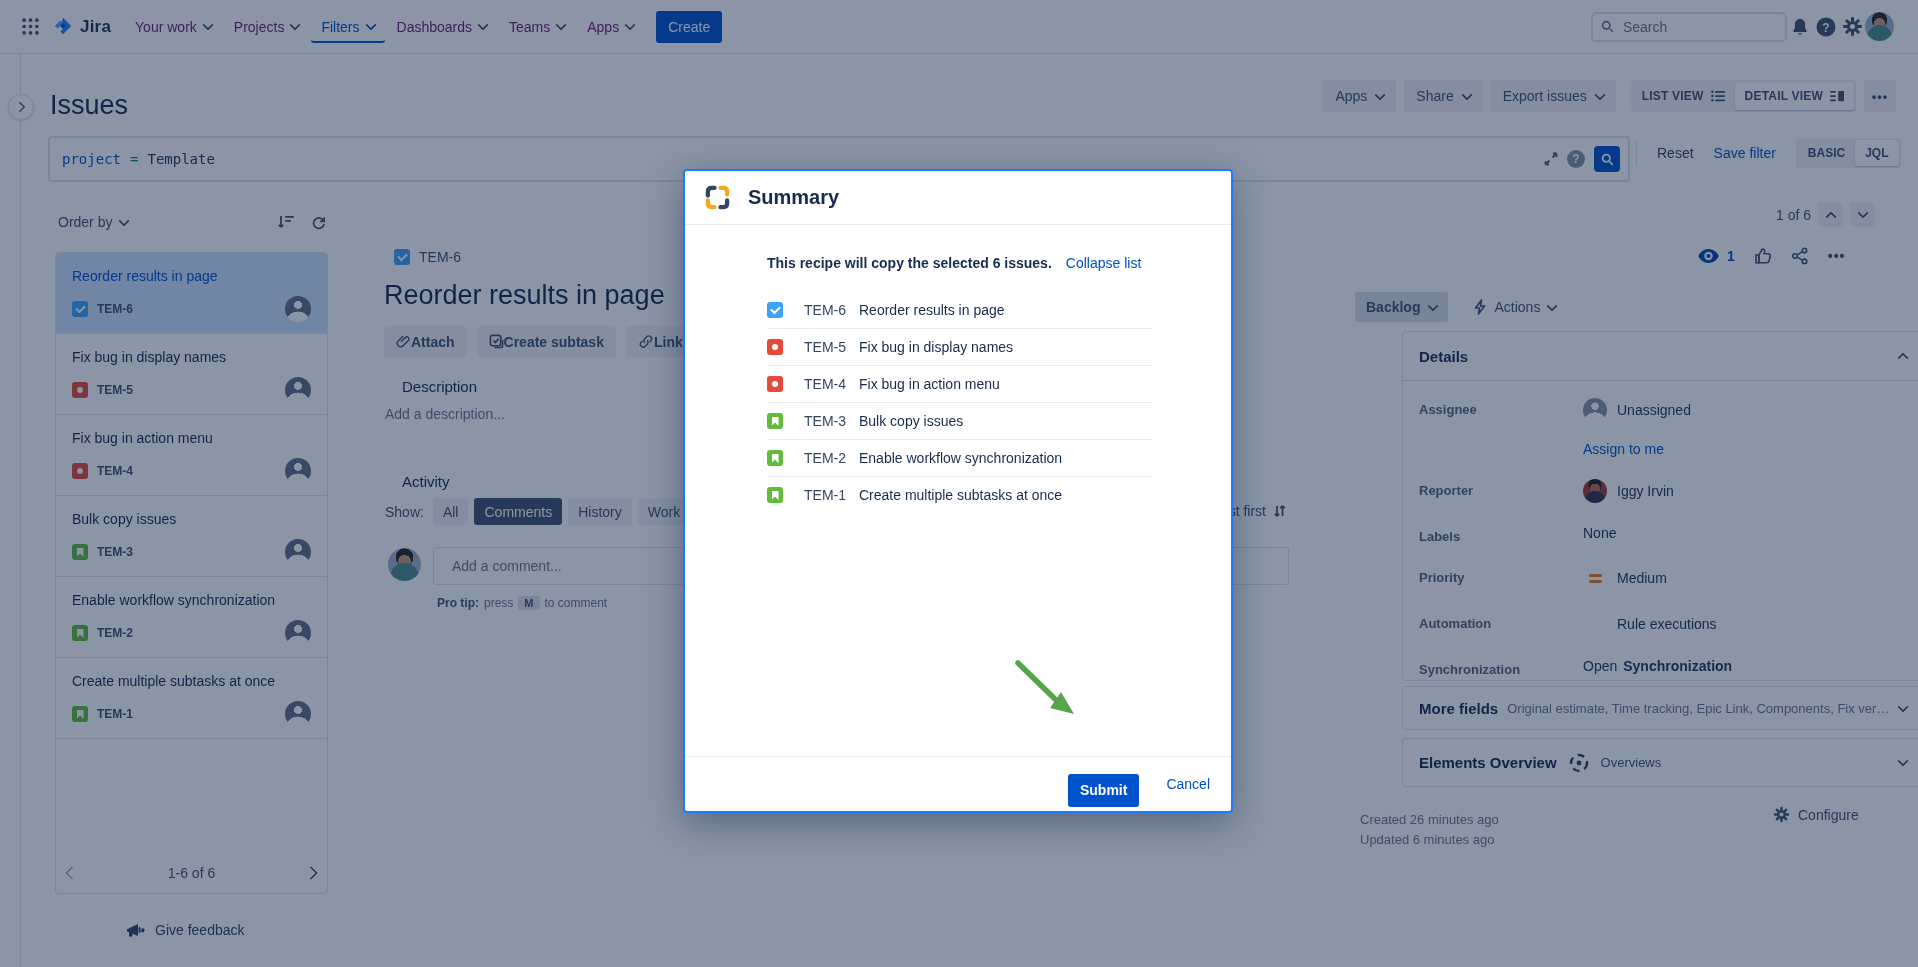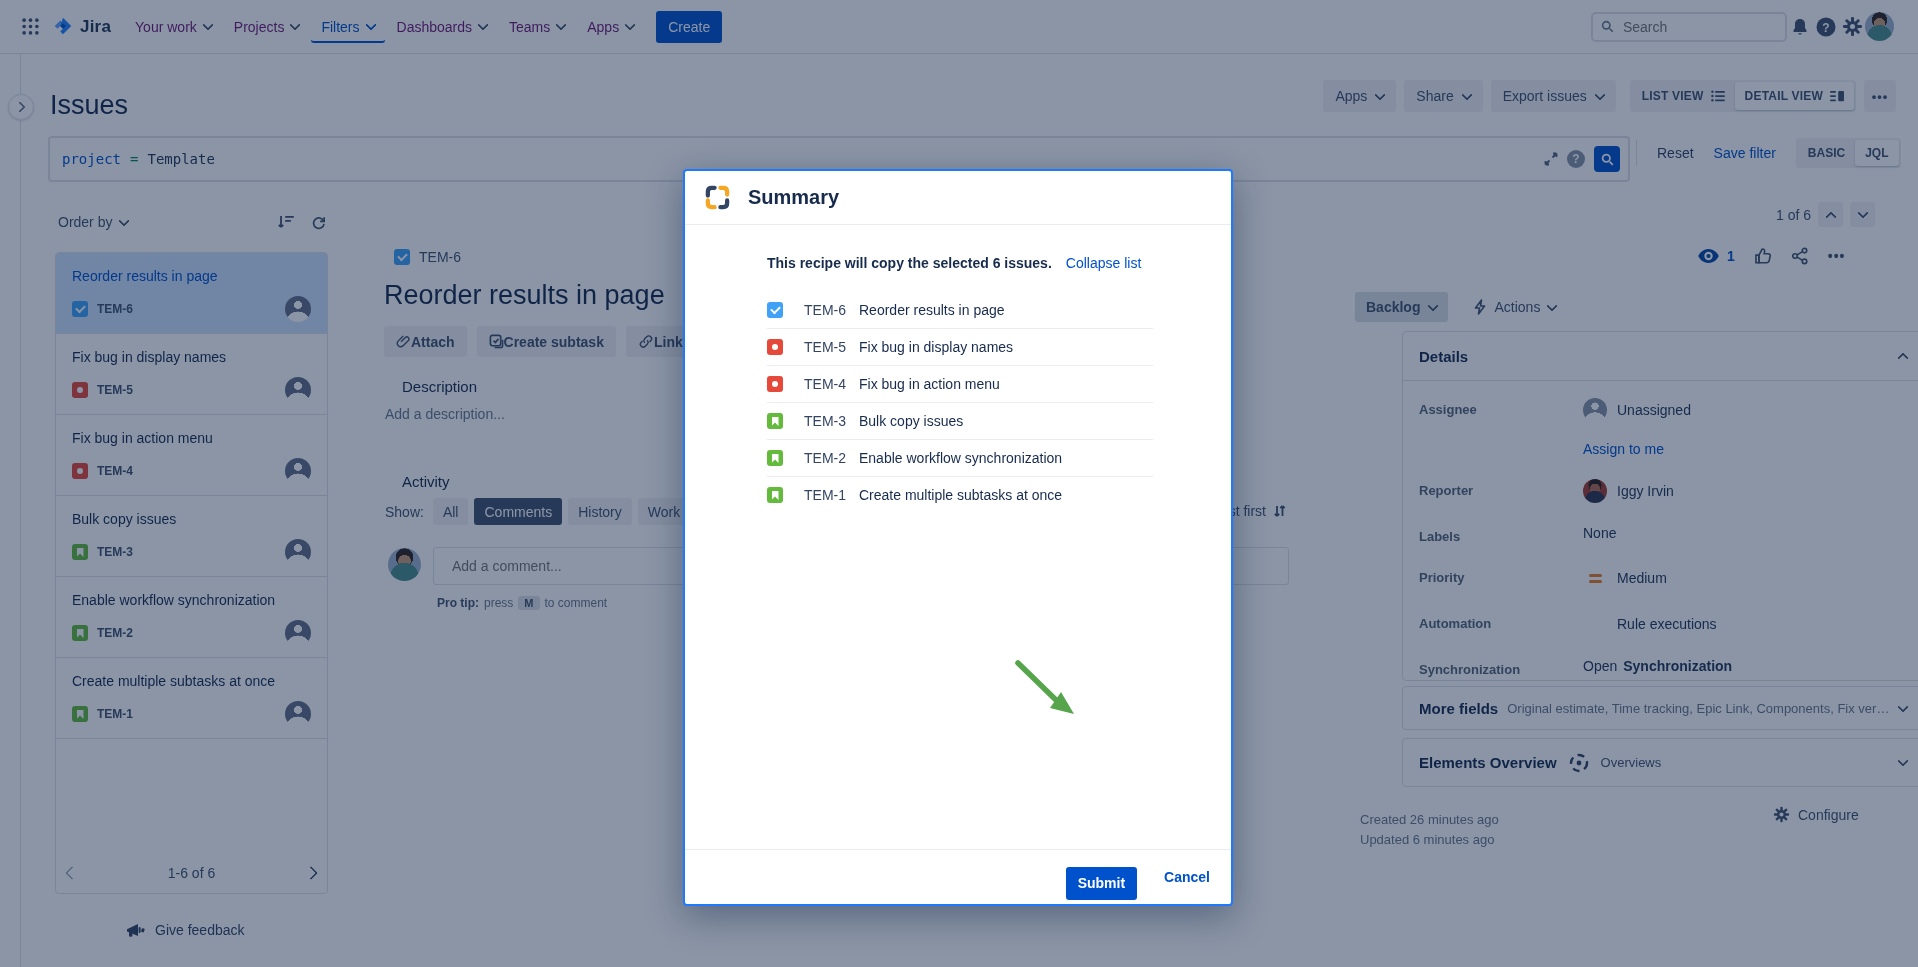--- a/index.html
+++ b/index.html
@@ -171,38 +171,38 @@
   .titype.i-task::after{content:"";position:absolute;left:4px;top:4px;width:7px;height:4px;
     border-left:2px solid #fff;border-bottom:2px solid #fff;transform:rotate(-45deg);}
   .titype.i-bug{background:#E5493A;}
   .titype.i-bug::after{content:"";position:absolute;left:5px;top:5px;width:6px;height:6px;border-radius:50%;background:#fff;}
   .titype.i-story{background:#63BA3C;}
   .titype.i-story::after{content:"";position:absolute;left:4.5px;top:4px;width:7px;height:9px;background:#fff;
     clip-path:polygon(0 0,100% 0,100% 100%,50% 62%,0 100%);}
 
   
   .blanket{position:absolute;inset:0;background:rgba(9,30,66,.47);z-index:10;}
-  .modal{position:absolute;left:683px;top:169px;width:550px;height:737px;background:#fff;border:2px solid #1D7AFC;
+  .modal{position:absolute;left:683px;top:169px;width:550px;height:644px;background:#fff;border:2px solid #1D7AFC;
     border-radius:4px;box-sizing:border-box;z-index:20;box-shadow:0 10px 36px rgba(9,30,66,.4);}
   .modal-header{height:53px;display:flex;align-items:center;gap:17px;padding:0 19px;border-bottom:1px solid #EBECF0;}
   .modal-title{font-size:20px;font-weight:600;color:#172B4D;}
   .modal-msg{margin:30px 78px 0 82px;display:flex;align-items:baseline;gap:14px;font-size:14px;}
   .msg-text{font-weight:700;color:#172B4D;}
   .collapse-link{color:#0052CC;font-weight:500;cursor:pointer;white-space:nowrap;}
   .modal-list{margin:21px 78px 0 82px;}
   .mrow{height:36px;display:flex;align-items:center;border-bottom:1px solid #EBECF0;}
   .mrow:last-child{border-bottom:none;}
   .mrow .titype{margin-right:21px;}
   .mkey{width:55px;flex:none;font-size:14px;color:#344563;}
   .msum{font-size:14px;color:#172B4D;}
   .modal-footer{position:absolute;left:0;right:0;bottom:0;height:55px;border-top:1px solid #EBECF0;display:flex;
     align-items:center;justify-content:flex-end;gap:27px;padding:0 21px;box-sizing:border-box;}
   .submit-btn{background:#0052CC;color:#fff;border:none;height:33px;padding:2px 12px;border-radius:3px;
     font-size:14px;font-weight:600;cursor:pointer;font-family:inherit;margin-top:12px;}
-  .cancel-link{font-size:14px;font-weight:700;color:#0052CC;cursor:pointer;}
+  .cancel-link{font-size:14px;font-weight:400;color:#0052CC;cursor:pointer;}
   .arrow-layer{position:absolute;inset:0;z-index:30;pointer-events:none;}
 </style>
 </head>
 <body>
 
 <div class="canvas">
 
   <nav class="topnav">
     <div class="gridbtn">
       <svg width="17" height="17" viewBox="0 0 16 16" fill="#42526E">

